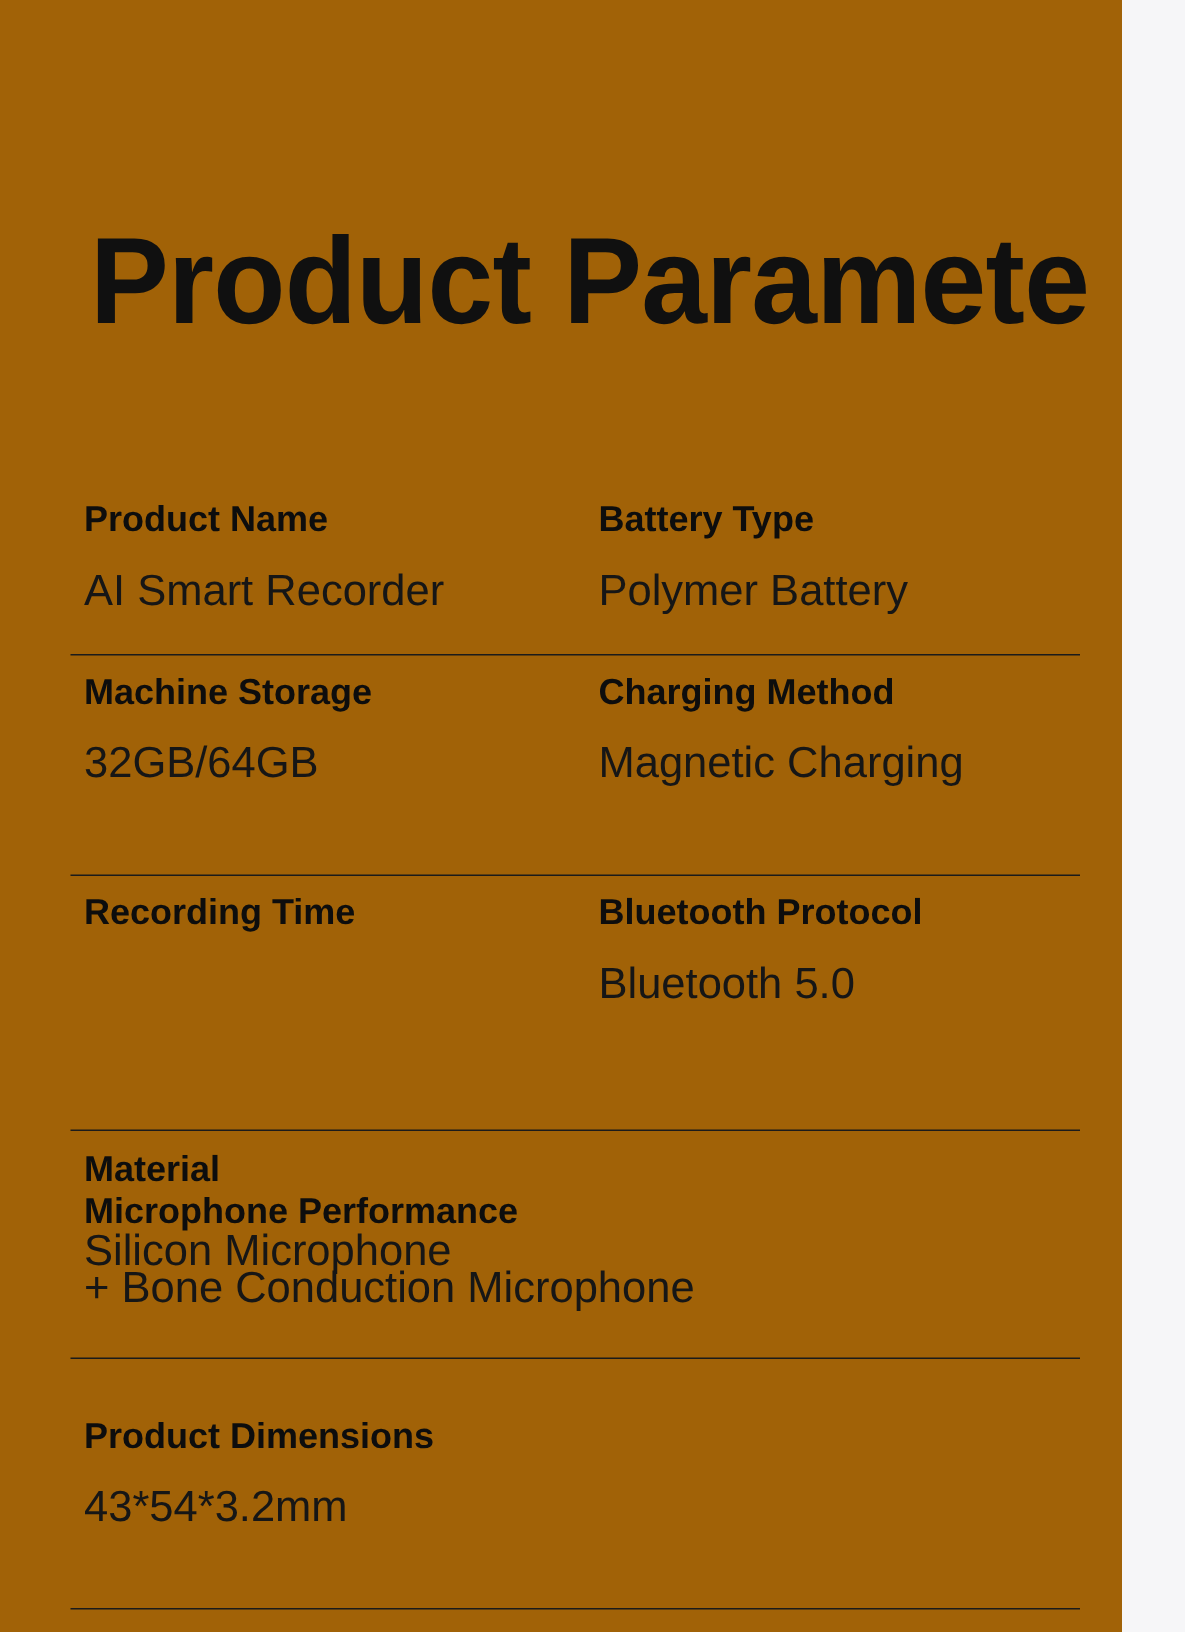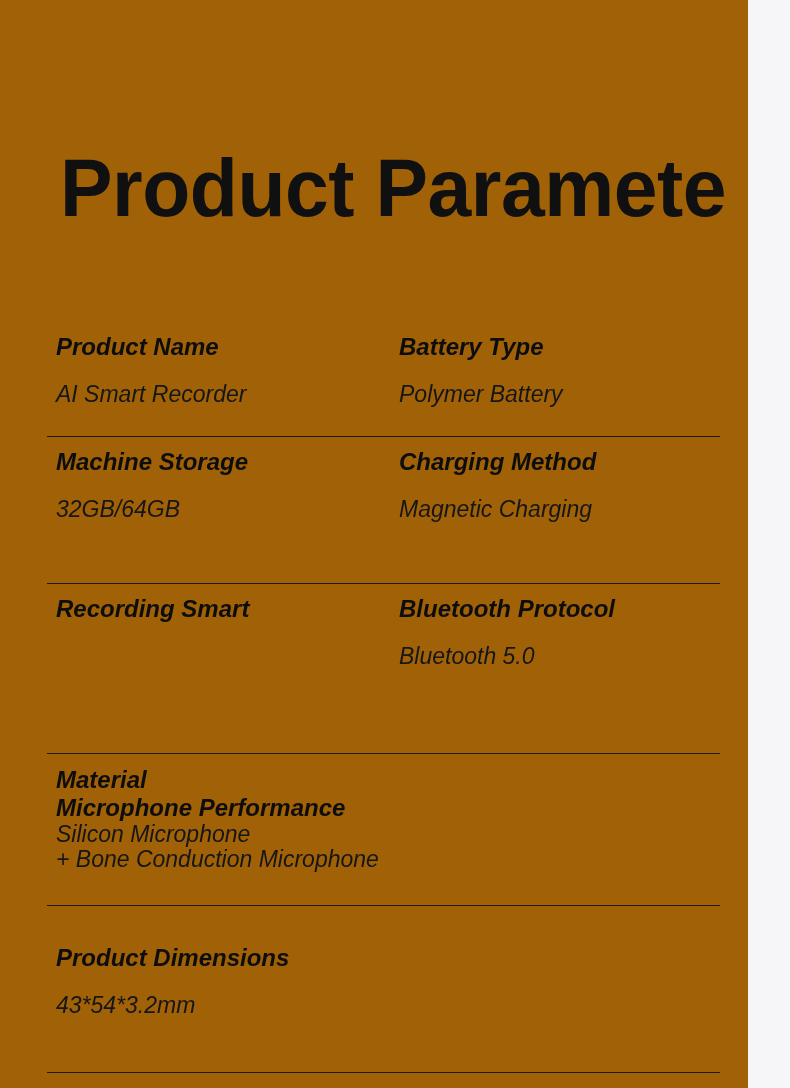--- a/index.html
+++ b/index.html
@@ -45,21 +45,20 @@
     top: 327px;
     width: 673px;
   }
 
   .spec-row {
     position: relative;
     display: flex;
     align-items: flex-start;
     border-bottom: 1.6px solid #1b1b1b;
     box-sizing: border-box;
-    font-style: italic;
   }
 
   .spec-row.r1 { height: 110px; padding-top: 6px; }
   .spec-row.r2 { height: 147px; padding-top: 11px; }
   .spec-row.r3 { height: 170px; padding-top: 11px; }
   .spec-row.r4 { height: 152px; padding-top: 12px; flex-direction: column; }
   .spec-row.r5 { height: 167px; padding-top: 38px; }
 
   .spec-cell {
     box-sizing: border-box;
@@ -69,21 +68,21 @@
 
   .spec-label {
     font-size: 24px;
     line-height: 28px;
     font-weight: 700;
     color: #0d0d0d;
     white-space: nowrap;
   }
 
   .spec-value {
-    font-size: 23px;
+    font-size: 29px;
     line-height: 27px;
     font-weight: 400;
     color: #161616;
     margin-top: 20px;
     white-space: nowrap;
   }
 
   
   .spec-cell.tight .spec-value {
     margin-top: 0;
@@ -120,21 +119,21 @@
         <div class="spec-value">32GB/64GB</div>
       </div>
       <div class="spec-cell right">
         <div class="spec-label">Charging Method</div>
         <div class="spec-value">Magnetic Charging</div>
       </div>
     </div>
 
     <div class="spec-row r3">
       <div class="spec-cell left">
-        <div class="spec-label">Recording Smart</div>
+        <div class="spec-label">Recording Time</div>
       </div>
       <div class="spec-cell right">
         <div class="spec-label">Bluetooth Protocol</div>
         <div class="spec-value">Bluetooth 5.0</div>
       </div>
     </div>
 
     <div class="spec-row r4">
       <div class="spec-cell left">
         <div class="spec-label">Material</div>

